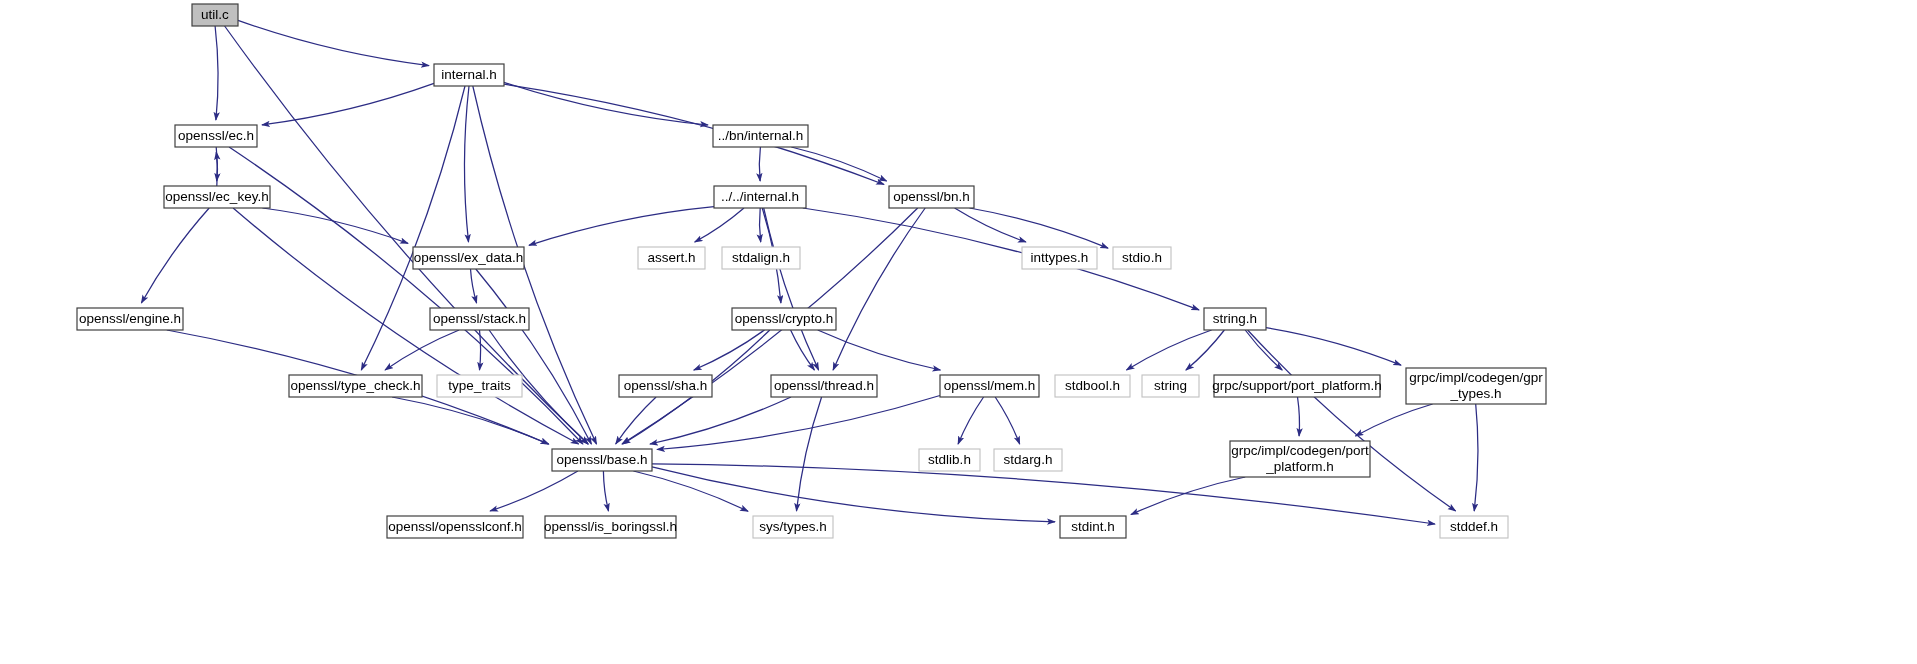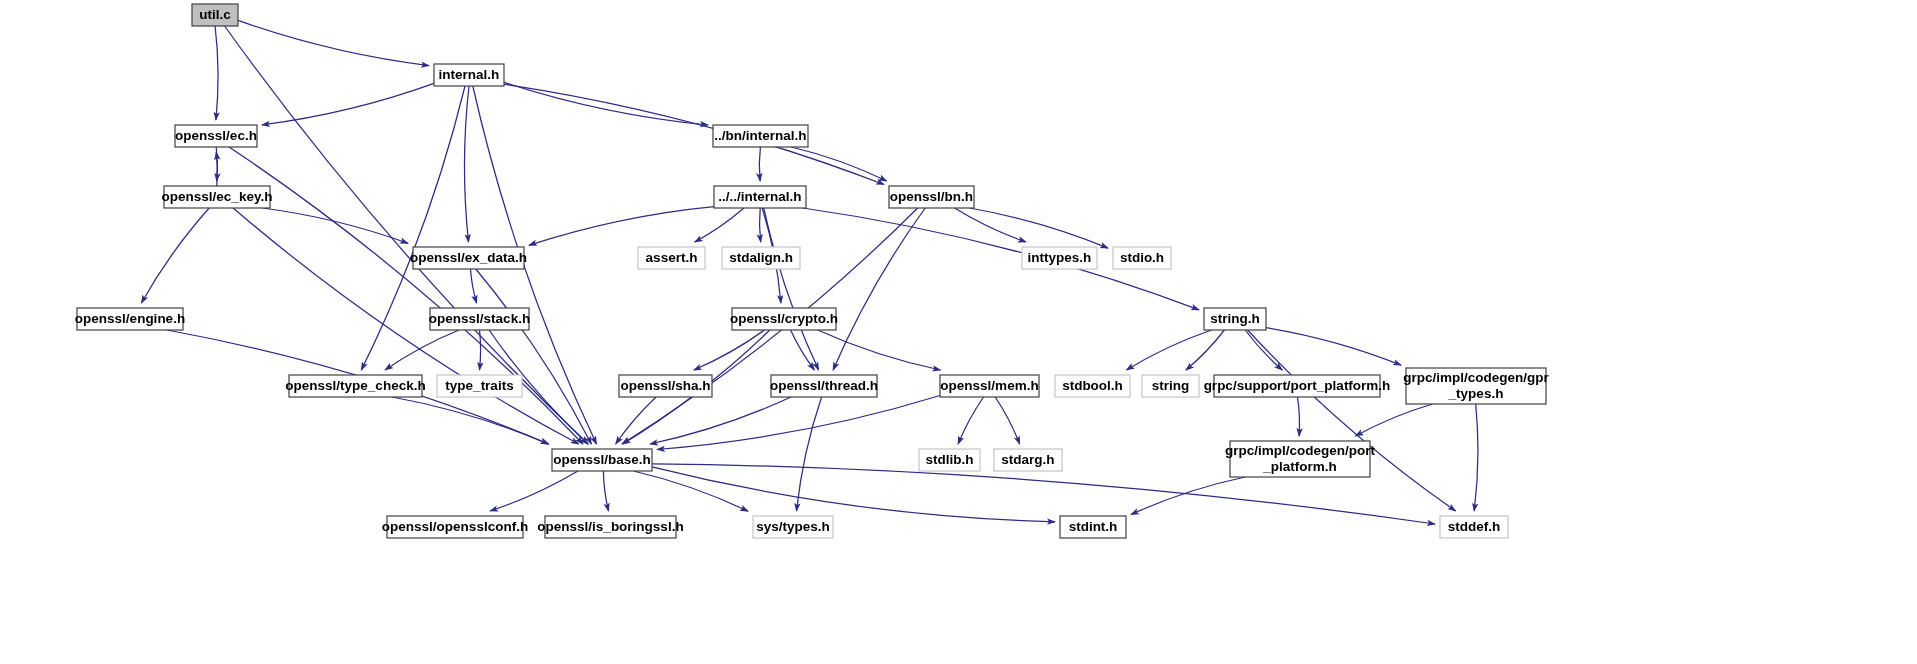--- a/index.html
+++ b/index.html
@@ -7,21 +7,20 @@
     margin: 0;
     padding: 0;
     background: #ffffff;
   }
   #graph-root {
     position: relative;
     width: 1917px;
     height: 664px;
     background: #ffffff;
     font-family: "Liberation Sans", "DejaVu Sans", sans-serif;
-    font-weight: bold;
   }
   svg.graph-canvas {
     position: absolute;
     left: 0;
     top: 0;
     width: 1917px;
     height: 664px;
     display: block;
   }
   .node-rect {

